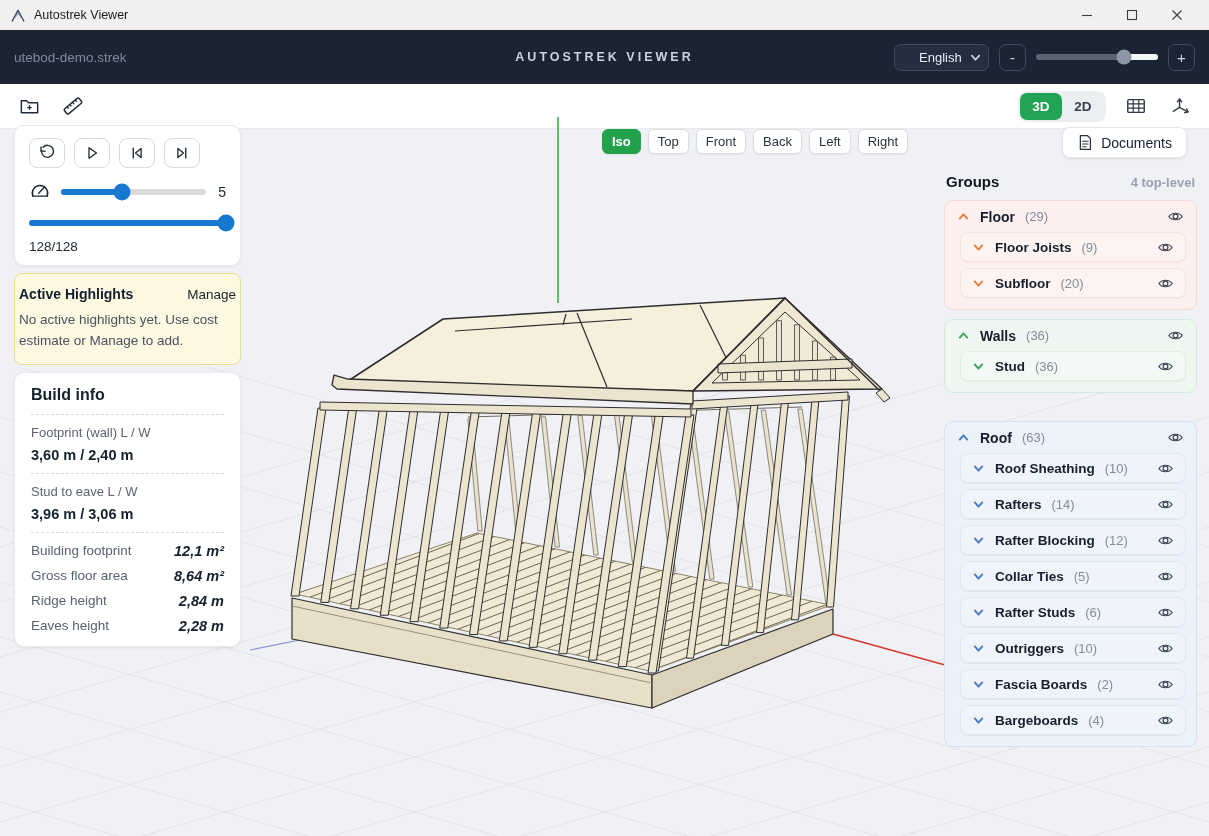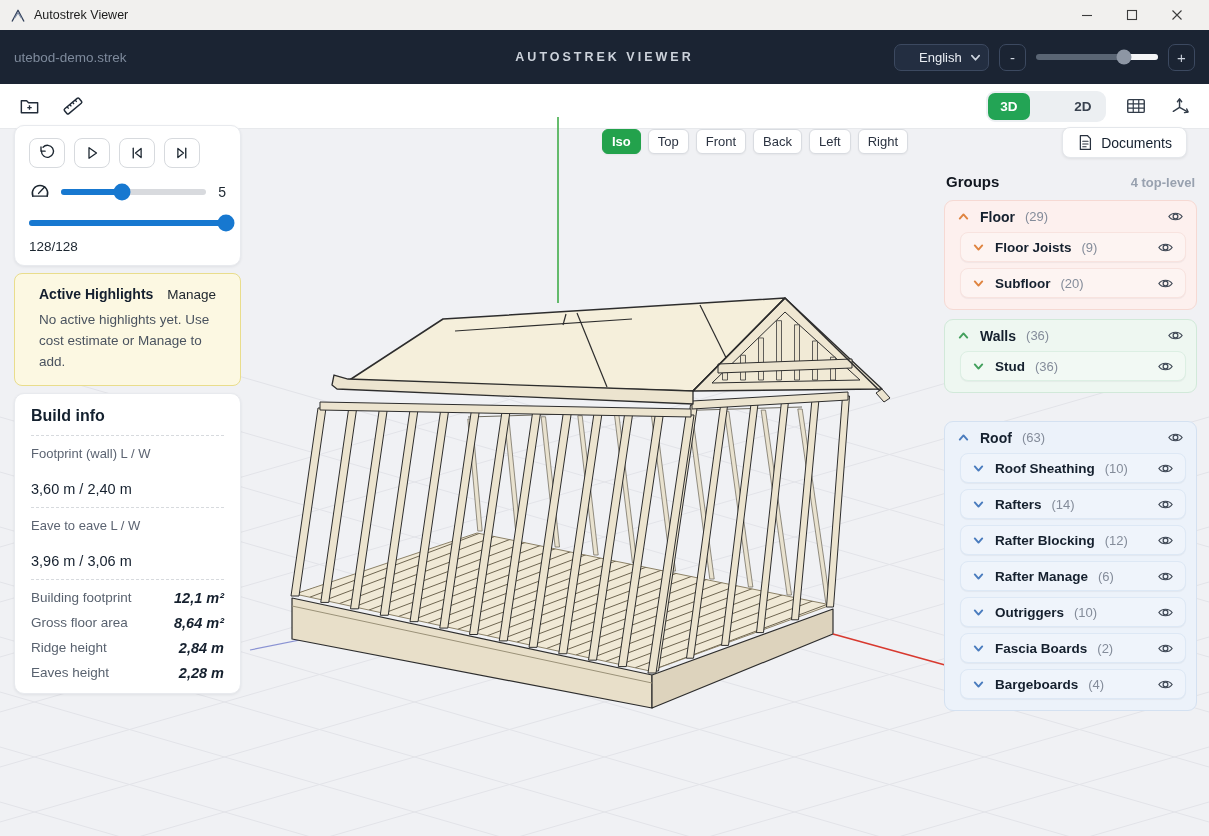--- a/index.html
+++ b/index.html
@@ -35,21 +35,21 @@
   .top-slider .thumb { position:absolute; top:50%; transform:translate(-50%,-50%);
     width:15px; height:15px; border-radius:50%; background:#8d96a4; }
 
   
   .toolbar { height:45px; background:#ffffff; border-bottom:1px solid #e7e9ec;
     display:flex; align-items:center; padding:0 15px; gap:16px; }
   .tool-btn { width:28px; height:28px; display:flex; align-items:center; justify-content:center;
     color:#212b38; background:none; border:none; }
   .toolbar-right { margin-left:auto; display:flex; align-items:center; gap:16px; }
   .seg { display:flex; background:#ecEFF2; background:#ecEFF2; background:#eceff2;
-    border-radius:9px; padding:2px;gap:32px; }
+    border-radius:9px; padding:2px; }
   .seg-btn { width:42px; height:27px; border-radius:7px; font-weight:bold; font-size:13.5px;
     display:flex; align-items:center; justify-content:center; color:#39424f; }
   .seg-btn.active { background:#23a455; color:#fff; }
 
   
   .main { position:absolute; top:117px; left:0; right:0; bottom:0; }
   #scene { position:absolute; inset:0; width:1209px; height:719px; display:block; }
 
   
   .view-buttons { position:absolute; top:12px; right:301px; display:flex; gap:7px; }
@@ -68,32 +68,32 @@
     display:flex; align-items:center; justify-content:center; color:#1c2630; }
   .speed-row { display:flex; align-items:center; gap:10px; margin-top:13px; }
   .srange { position:relative; height:6px; background:#d8dade; border-radius:3px; flex:1; }
   .srange .fill { position:absolute; left:0; top:0; bottom:0; background:#1778d0; border-radius:3px; }
   .srange .thumb { position:absolute; top:50%; transform:translate(-50%,-50%); width:17px;
     height:17px; border-radius:50%; background:#1778d0; }
   .speed-val { font-size:14px; color:#1c2630; width:10px; text-align:right; }
   .progress-row { margin-top:17px; }
   .frame-counter { margin-top:13px; font-size:13.5px; color:#1c2630; }
 
-  .hl-card { background:#fcf8e2; border:1px solid #e9dd8c; border-radius:8px; padding:12px 24px;
+  .hl-card { background:#fcf8e2; border:1px solid #e9dd8c; border-radius:8px; padding:12px 4px;
     box-shadow:none; }
   .hl-head { display:flex; justify-content:space-between; align-items:center; }
   .hl-title { font-size:14px; font-weight:bold; color:#141f2e; }
   .hl-manage { font-size:13.5px; color:#20282f; cursor:pointer; }
   .hl-body { margin-top:8px; font-size:13.5px; color:#4a535f; line-height:1.55; }
 
   .bi-card { padding:13px 16px 12px; }
   .bi-title { font-size:16px; font-weight:bold; color:#13202e; }
   .bi-divider { border-top:1px dashed #d7dade; margin:10px 0; }
   .bi-sec-label { font-size:13px; color:#5c6472; }
-  .bi-sec-value { font-size:14.5px; font-weight:normal; color:#15202e; margin-top:20px; }
+  .bi-sec-value { font-size:14.5px; font-weight:bold; color:#15202e; margin-top:7px; }
   .bi-kv { display:flex; justify-content:space-between; align-items:center; margin-top:9px; }
   .bi-kv:first-child { margin-top:0; }
   .bi-kv .k { font-size:13.5px; color:#59626f; }
   .bi-kv .v { font-size:14.5px; font-weight:bold; color:#15202e;font-style:italic; }
 
   
   .documents-btn { position:absolute; top:10px; right:22px; height:31px; background:#fff;
     border:1px solid #e4e7eb; border-radius:8px; box-shadow:0 1px 3px rgba(0,0,0,.08);
     display:flex; align-items:center; gap:8px; padding:0 14px; font-size:14px; color:#15202e; }
 
@@ -404,21 +404,21 @@
     <div class="card bi-card">
       <div class="bi-title">Build info</div>
       <div id="build-info-body">
           <div class="bi-divider"></div>
      <div>
        <div class="bi-sec-label">Footprint (wall) L / W</div>
        <div class="bi-sec-value">3,60 m / 2,40 m</div>
      </div>
           <div class="bi-divider"></div>
      <div>
-       <div class="bi-sec-label">Eave to eave L / W</div>
+       <div class="bi-sec-label">Stud to eave L / W</div>
        <div class="bi-sec-value">3,96 m / 3,06 m</div>
      </div>
           <div class="bi-divider"></div>
           <div class="bi-kv">
        <span class="k">Building footprint</span>
        <span class="v">12,1 m²</span>
      </div>
           <div class="bi-kv">
        <span class="k">Gross floor area</span>
        <span class="v">8,64 m²</span>
@@ -568,21 +568,34 @@
               <svg class="ic" width="17" height="17" viewBox="0 0 18 18">
   <path d="M2 9 C5 4.4 13 4.4 16 9 C13 13.6 5 13.6 2 9 Z" fill="none" stroke="#3e4754" stroke-width="1.3"></path>
   <circle cx="9" cy="9" r="2.5" fill="none" stroke="#3e4754" stroke-width="1.3"></circle>
               </svg>
             </button>
       </div>
           <div class="child-row" style="background:#eff4fb;border-color:#dde8f5">
         <svg class="ic" width="13" height="13" viewBox="0 0 14 14">
   <path d="M3 4.8 L7 9.2 L11 4.8" fill="none" stroke="#4a7cbe" stroke-width="2.1" stroke-linecap="round" stroke-linejoin="round"></path>
             </svg>
-        <span class="c-name">Rafter Manage</span>
+        <span class="c-name">Collar Ties</span>
+        <span class="g-count">(5)</span>
+        <button class="eye-btn">
+              <svg class="ic" width="17" height="17" viewBox="0 0 18 18">
+  <path d="M2 9 C5 4.4 13 4.4 16 9 C13 13.6 5 13.6 2 9 Z" fill="none" stroke="#3e4754" stroke-width="1.3"></path>
+  <circle cx="9" cy="9" r="2.5" fill="none" stroke="#3e4754" stroke-width="1.3"></circle>
+              </svg>
+            </button>
+      </div>
+          <div class="child-row" style="background:#eff4fb;border-color:#dde8f5">
+        <svg class="ic" width="13" height="13" viewBox="0 0 14 14">
+  <path d="M3 4.8 L7 9.2 L11 4.8" fill="none" stroke="#4a7cbe" stroke-width="2.1" stroke-linecap="round" stroke-linejoin="round"></path>
+            </svg>
+        <span class="c-name">Rafter Studs</span>
         <span class="g-count">(6)</span>
         <button class="eye-btn">
               <svg class="ic" width="17" height="17" viewBox="0 0 18 18">
   <path d="M2 9 C5 4.4 13 4.4 16 9 C13 13.6 5 13.6 2 9 Z" fill="none" stroke="#3e4754" stroke-width="1.3"></path>
   <circle cx="9" cy="9" r="2.5" fill="none" stroke="#3e4754" stroke-width="1.3"></circle>
               </svg>
             </button>
       </div>
           <div class="child-row" style="background:#eff4fb;border-color:#dde8f5">
         <svg class="ic" width="13" height="13" viewBox="0 0 14 14">

